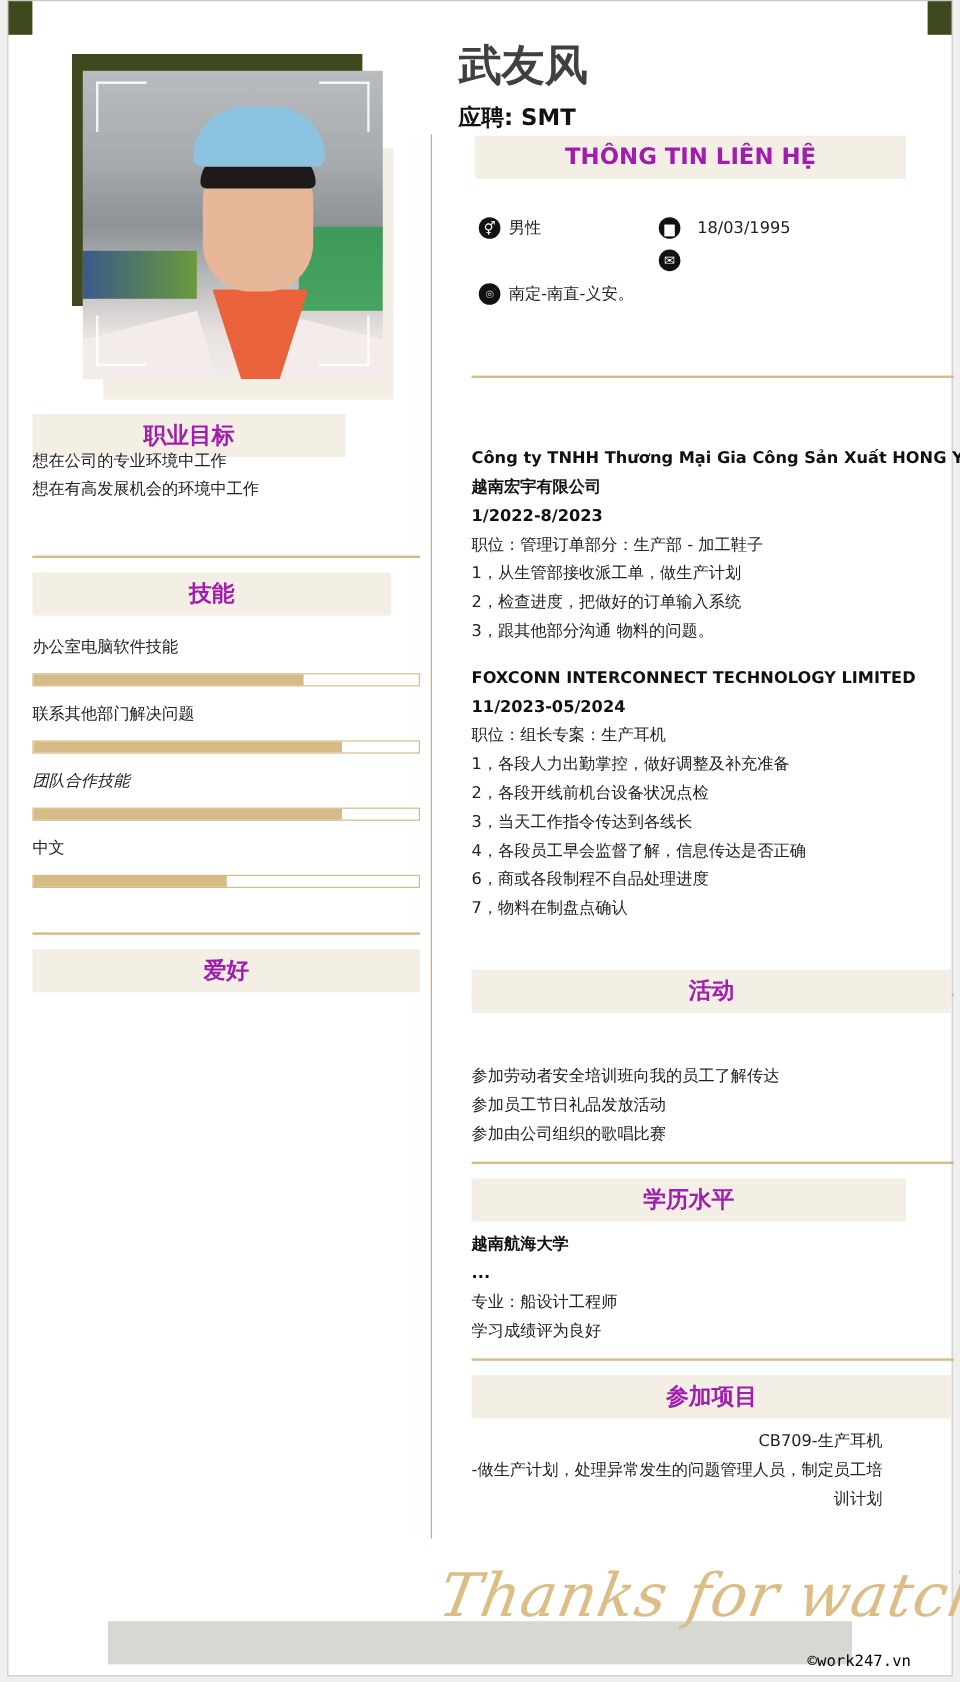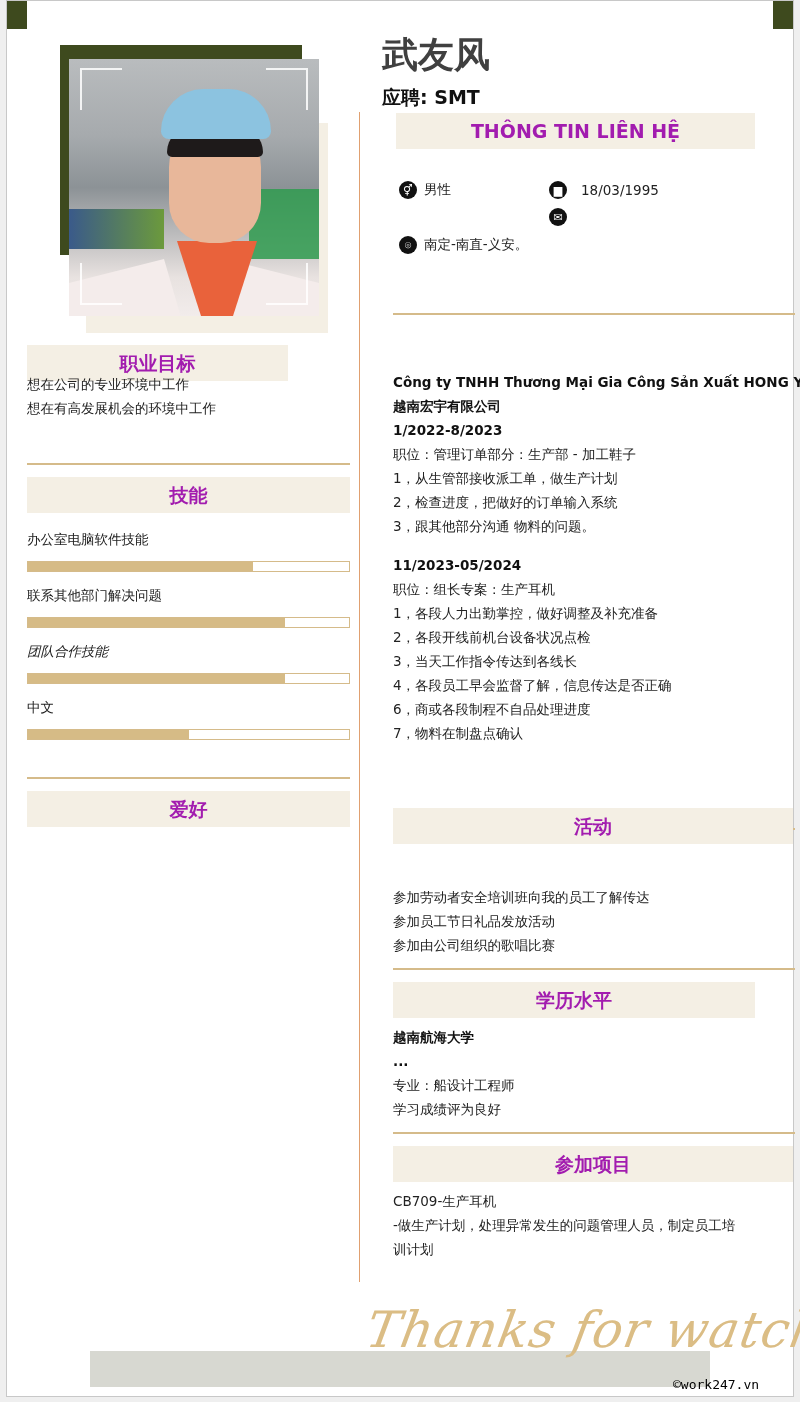--- a/index.html
+++ b/index.html
@@ -126,21 +126,21 @@
     <span>南定-南直-义安。</span>
   </div>
 
   <div class="sec-head" style="left:20px;top:344px;width:261px;">职业目标</div>
   <div class="txt" style="left:20px;top:371px;">
     <span class="line">想在公司的专业环境中工作</span>
     <span class="line">想在有高发展机会的环境中工作</span>
   </div>
   <div class="rule" style="left:20px;top:462px;width:323px;"></div>
 
-  <div class="sec-head" style="left:20px;top:476px;width:323px;">技能</div>
+  <div class="sec-head" style="left:20px;top:476px;width:299px;">技能</div>
   <div class="txt" style="left:20px;top:526px;">办公室电脑软件技能</div>
   <div class="bar" style="top:560px;">
       <div class="fill" style="width:70%"></div>
     </div>
   <div class="txt" style="left:20px;top:582px;">联系其他部门解决问题</div>
   <div class="bar" style="top:616px;">
       <div class="fill" style="width:80%"></div>
     </div>
   <div class="txt" style="left:20px;top:638px;font-style:italic;">团队合作技能</div>
   <div class="bar" style="top:672px;">
@@ -158,20 +158,21 @@
   <div class="txt" style="left:386px;top:369px;">
     <span class="line bold">Công ty TNHH Thương Mại Gia Công Sản Xuất HONG YU</span>
     <span class="line bold">越南宏宇有限公司</span>
     <span class="line bold">1/2022-8/2023</span>
     <span class="line">职位：管理订单部分：生产部 - 加工鞋子</span>
     <span class="line">1，从生管部接收派工单，做生产计划</span>
     <span class="line">2，检查进度，把做好的订单输入系统</span>
     <span class="line">3，跟其他部分沟通 物料的问题。</span>
   </div>
   <div class="txt" style="left:386px;top:552px;">
+    <span class="line bold">FOXCONN INTERCONNECT TECHNOLOGY LIMITED</span>
     <span class="line bold">11/2023-05/2024</span>
     <span class="line">职位：组长专案：生产耳机</span>
     <span class="line">1，各段人力出勤掌控，做好调整及补充准备</span>
     <span class="line">2，各段开线前机台设备状况点检</span>
     <span class="line">3，当天工作指令传达到各线长</span>
     <span class="line">4，各段员工早会监督了解，信息传达是否正确</span>
     <span class="line">6，商或各段制程不自品处理进度</span>
     <span class="line">7，物料在制盘点确认</span>
   </div>
 
@@ -187,21 +188,21 @@
   <div class="sec-head" style="left:386px;top:981px;width:362px;">学历水平</div>
   <div class="txt" style="left:386px;top:1024px;">
     <span class="line bold">越南航海大学</span>
     <span class="line bold">...</span>
     <span class="line">专业：船设计工程师</span>
     <span class="line">学习成绩评为良好</span>
   </div>
 
   <div class="rule" style="left:386px;top:1131px;width:402px;"></div>
   <div class="sec-head" style="left:386px;top:1145px;width:400px;">参加项目</div>
-  <div class="txt" style="left:386px;top:1188px;">
+  <div class="txt" style="left:386px;top:1188px;text-align:right;">
     <span class="line">CB709-生产耳机</span>
     <span class="line">-做生产计划，处理异常发生的问题管理人员，制定员工培</span>
     <span class="line">训计划</span>
   </div>
 
   <div class="footer-band"></div>
   <div class="thanks">Thanks for watching</div>
   <div class="watermark">©work247.vn</div>
 </div>
 

